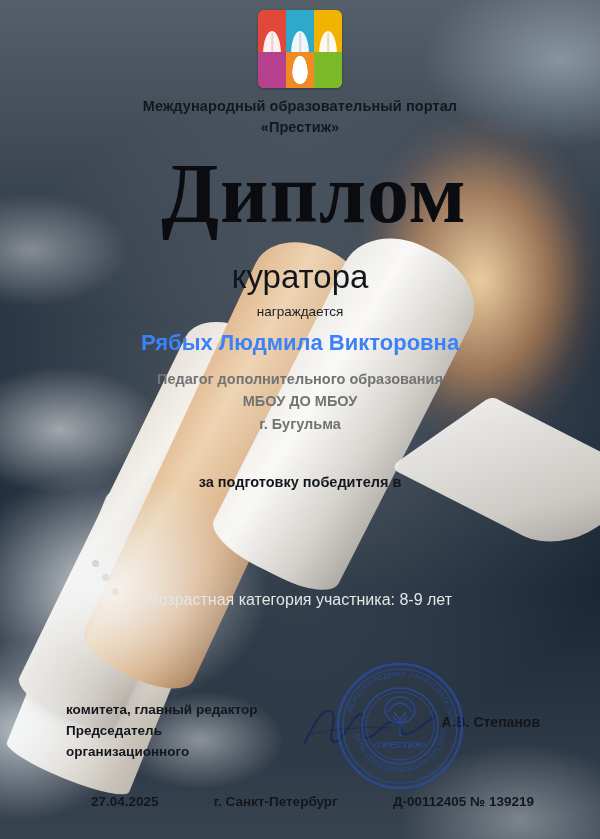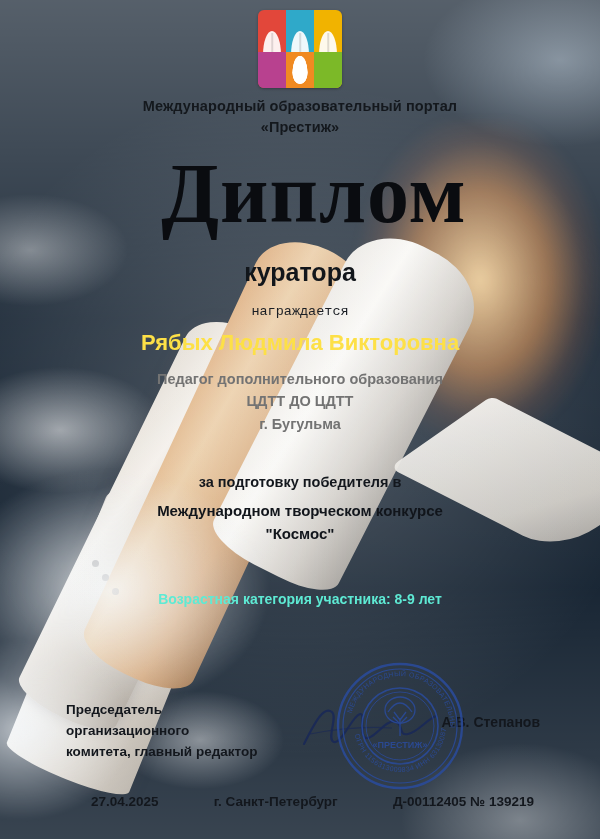--- a/index.html
+++ b/index.html
@@ -223,42 +223,42 @@
     color: #0a0c10;
     line-height: 1.05;
     padding-left: 28px;
   }
 
   .subtitle {
     position: absolute;
     top: 258px;
     left: 0; right: 0;
     font-family: "Liberation Sans", sans-serif;
-    font-size: 25px;
-    font-weight: 700;
+    font-size: 33px;
+    font-weight: 400;
     color: #12161b;
   }
 
   .awarded-label {
     position: absolute;
     top: 304px;
     left: 0; right: 0;
-    font-family: Liberation Mono, monospace;
+    font-family: Liberation Sans, sans-serif;
     font-size: 13.5px;
     color: #1a1e24;
   }
 
   .recipient {
     position: absolute;
     top: 330px;
     left: 0; right: 0;
     font-family: "Liberation Sans", sans-serif;
     font-size: 22px;
     font-weight: 700;
-    color: #fde047;
+    color: #3b82f6;
   }
 
   .org {
     position: absolute;
     top: 368px;
     left: 0; right: 0;
     font-family: "Liberation Sans", sans-serif;
     font-size: 14.5px;
     font-weight: 700;
     line-height: 1.55;
@@ -285,23 +285,23 @@
     font-weight: 700;
     line-height: 1.5;
     color: #11151b;
   }
 
   .age {
     position: absolute;
     top: 591px;
     left: 0; right: 0;
     font-family: "Liberation Sans", sans-serif;
-    font-size: 14px;
-    font-weight: 700;
-    color: #5eead4;
+    font-size: 16px;
+    font-weight: 400;
+    color: #e5e5e5;
   }
 
   .signature-block {
     position: absolute;
     left: 66px;
     top: 700px;
     width: 220px;
     text-align: left;
     font-family: "Liberation Sans", sans-serif;
     font-size: 13.5px;
@@ -410,35 +410,31 @@
     <div class="title">Диплом</div>
 
     <div class="subtitle">куратора</div>
 
     <div class="awarded-label">награждается</div>
 
     <div class="recipient">Рябых Людмила Викторовна</div>
 
     <div class="org">
       <div>Педагог дополнительного образования</div>
-      <div class="line2">ЦДТТ ДО ЦДТТ</div>
+      <div class="line2">МБОУ ДО МБОУ</div>
       <div class="line3">г.  Бугульма</div>
     </div>
 
     <div class="reason">за подготовку победителя в</div>
-    <div class="contest">
-      <div>Международном творческом конкурсе</div>
-      <div>"Космос"</div>
-    </div>
 
     <div class="age">Возрастная категория участника: 8-9 лет</div>
 
     <div class="signature-block">
+      <div>комитета, главный редактор</div>
       <div>Председатель организационного</div>
-      <div>комитета, главный редактор</div>
     </div>
 
     <svg class="scribble" viewBox="0 0 140 52">
       <path d="M4,44 C16,20 24,6 32,12 C38,17 26,40 34,42 C42,44 52,16 60,14 C66,13 58,36 66,38 C74,40 86,18 96,22 C104,25 98,36 108,34 C118,32 126,20 136,16" fill="none" stroke="#1b2a55" stroke-width="2.1" stroke-linecap="round"></path>
       <path d="M10,34 C30,30 60,26 92,28" fill="none" stroke="#1b2a55" stroke-width="1.2" opacity="0.7"></path>
     </svg>
 
     <div class="signer-name">А.В. Степанов</div>
 
     <svg class="stamp" viewBox="0 0 128 128">

